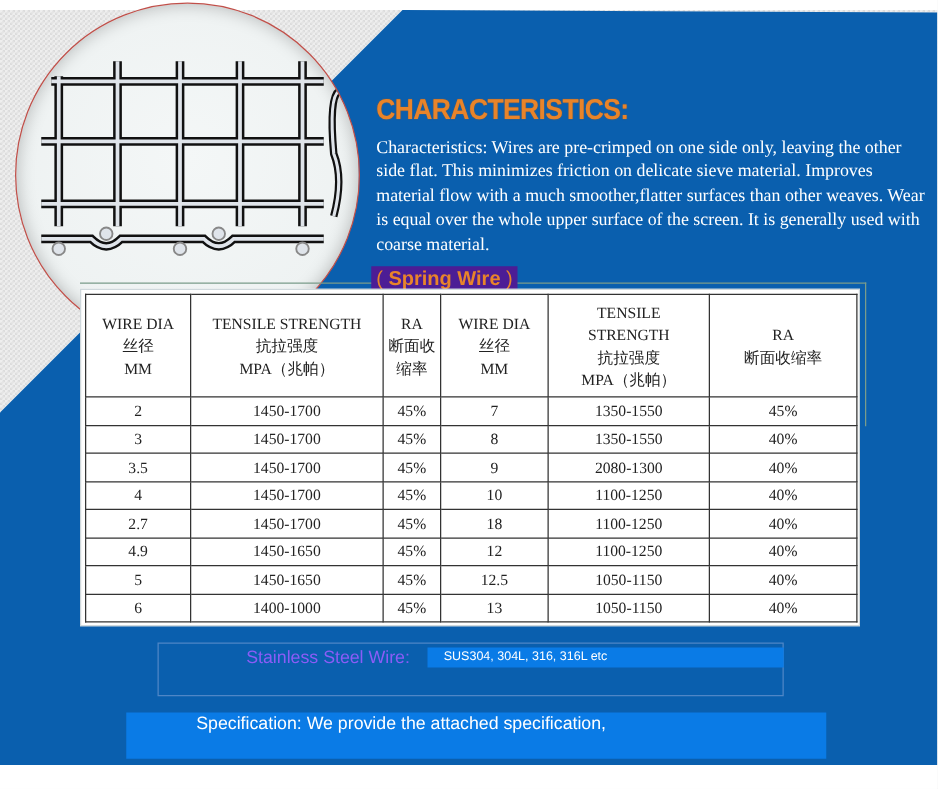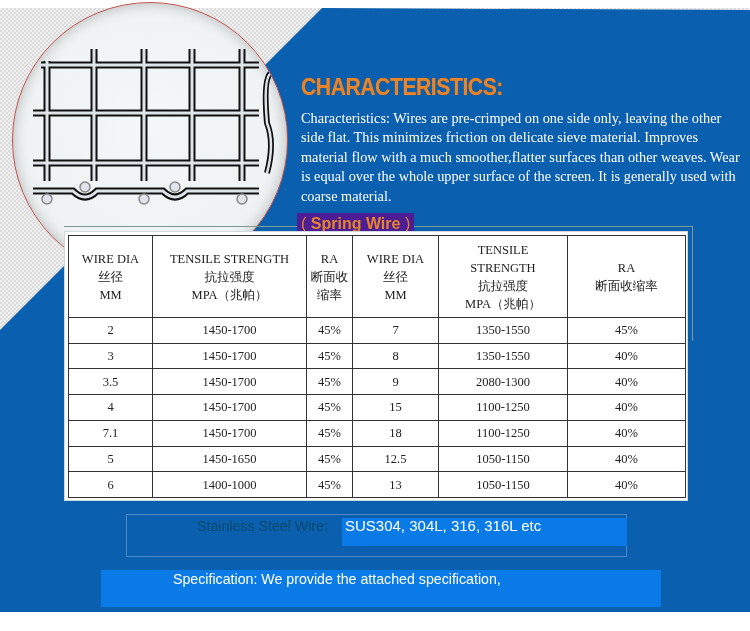--- a/index.html
+++ b/index.html
@@ -72,31 +72,31 @@
   }
   table.spec thead th { height: 82px; }
   table.spec tbody td { height: 22.5px; line-height: 20px; }
 
   .materials {
     position: absolute; left: 126px; top: 514px; width: 501px; height: 43px;
     border: 1px solid #4f86c6;
   }
   .mat-row { position: absolute; left: 0; height: 17px; width: 100%; }
   .mat-row .label {
-    position: absolute; left: 70px; top: 0; color: #0c4a6e; font-size: 14.2px; line-height: 17px;
+    position: absolute; left: 70px; top: 0; color: #8b5cf6; font-size: 14.2px; line-height: 17px;
   }
   .mat-row .value {
-    position: absolute; left: 215px; top: 0; width: 285px; height: 28px;
-    background: #0a7be6; color: #ffffff; font-size: 15px; line-height: 16px; padding-left: 3px;
+    position: absolute; left: 215px; top: 0; width: 285px; height: 16px;
+    background: #0a7be6; color: #ffffff; font-size: 10px; line-height: 16px; padding-left: 13px;
   }
 
   .spec-box {
     position: absolute; left: 101px; top: 570px; width: 560px; height: 37px;
     background: #0a7be6; color: #ffffff; font-size: 14.2px; line-height: 17px;
-    padding: 1px 0 0 72px;
+    padding: 1px 0 0 56px;
   }
 </style>
 </head>
 <body>
 
 <div class="bg-pattern"></div>
 
 <svg class="blue-shape" width="750" height="631" viewBox="0 0 750 631">
   <polygon points="322,8 750,10 750,612 0,612 0,330 270,60" fill="#0a5fae"></polygon>
 </svg>
@@ -217,29 +217,37 @@
           <td>1450-1700</td>
           <td>45%</td>
         <td>9</td>
           <td>2080-1300</td>
           <td>40%</td>
       </tr>
       <tr>
         <td>4</td>
           <td>1450-1700</td>
           <td>45%</td>
-        <td>15</td>
+        <td>10</td>
           <td>1100-1250</td>
           <td>40%</td>
       </tr>
       <tr>
-        <td>7.1</td>
+        <td>2.7</td>
           <td>1450-1700</td>
           <td>45%</td>
         <td>18</td>
+          <td>1100-1250</td>
+          <td>40%</td>
+      </tr>
+      <tr>
+        <td>4.9</td>
+          <td>1450-1650</td>
+          <td>45%</td>
+        <td>12</td>
           <td>1100-1250</td>
           <td>40%</td>
       </tr>
       <tr>
         <td>5</td>
           <td>1450-1650</td>
           <td>45%</td>
         <td>12.5</td>
           <td>1050-1150</td>
           <td>40%</td>

